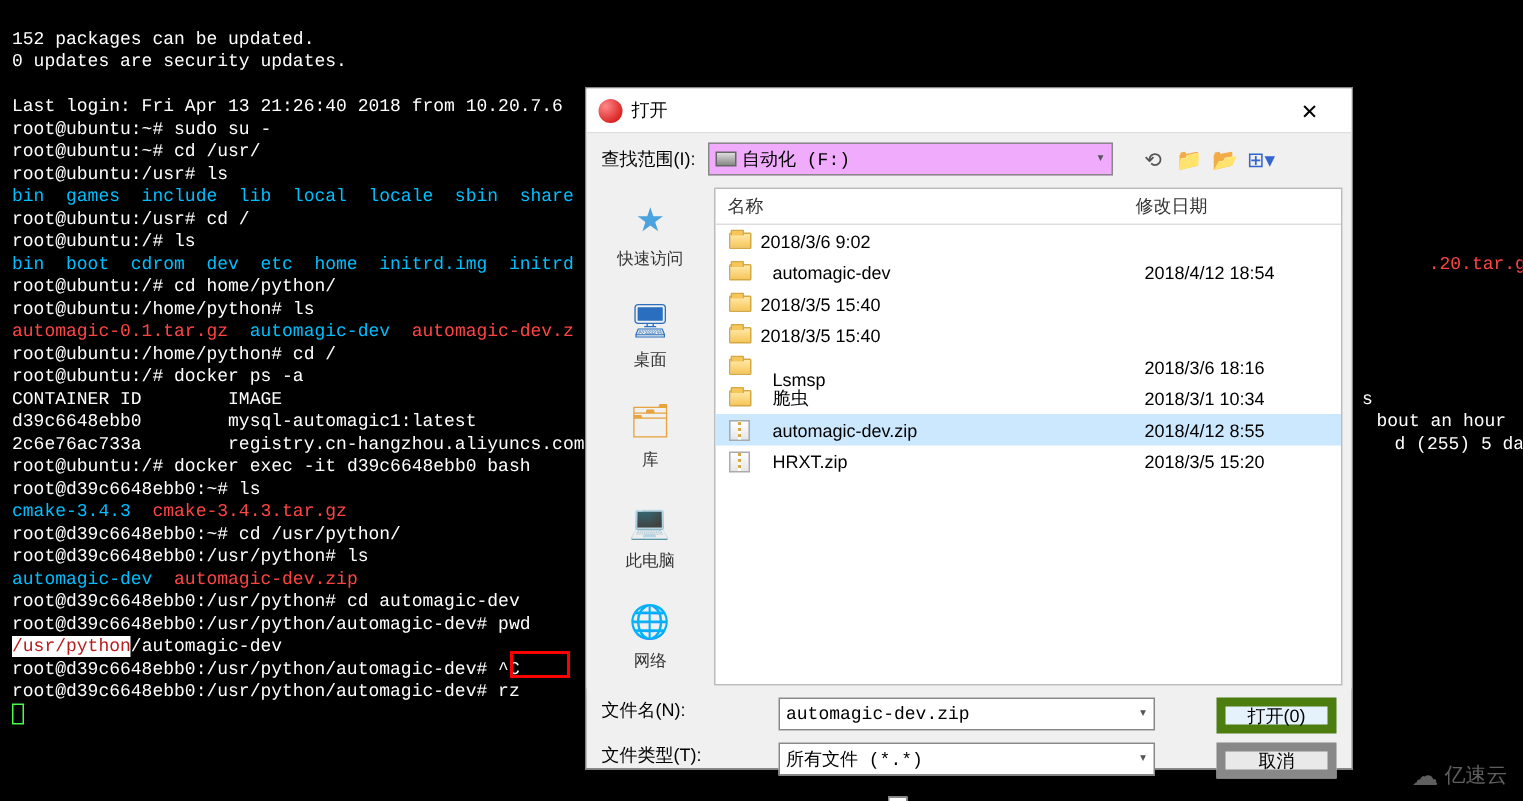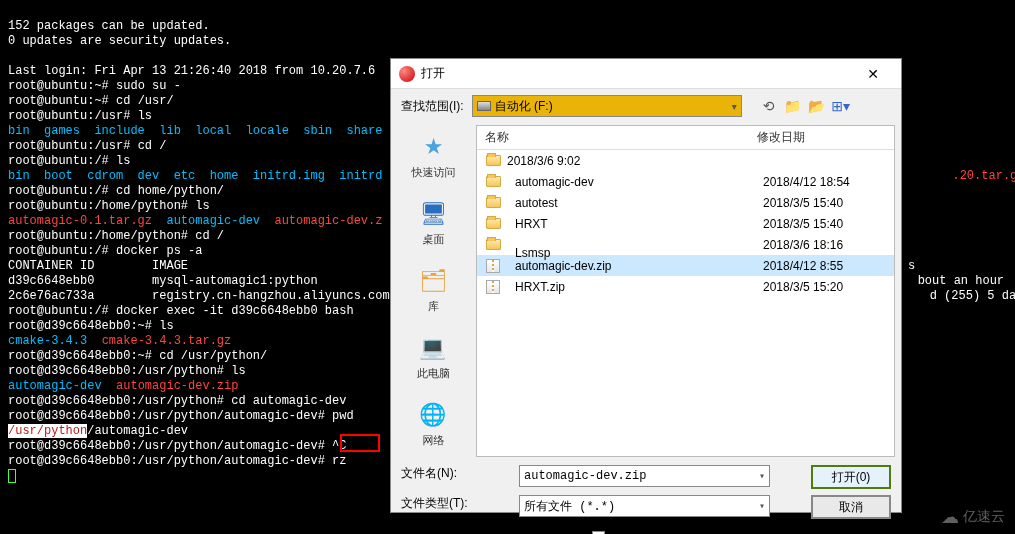--- a/index.html
+++ b/index.html
@@ -72,25 +72,26 @@
       align-items: center;
       padding: 0 10px;
       gap: 8px;
       background: #f0f0f0;
     }
     .lookup-select {
       flex: 1;
       max-width: 270px;
       height: 22px;
       border: 1px solid #888;
-      background: #eab308;
+      background: #f0abfc;
       display: flex;
       align-items: center;
       padding: 0 4px;
       gap: 4px;
+      font-family: Liberation Mono, monospace;
     }
     .drive-icon {
       width: 14px; height: 10px;
       background: linear-gradient(#ddd,#888);
       border: 1px solid #666;
     }
     .dropdown-arrow {
       margin-left: auto;
       font-size: 10px;
       color: #555;
@@ -211,21 +212,21 @@
       height: 22px;
       border: 1px solid #888;
       background: #fff;
       display: flex;
       align-items: center;
       padding: 0 4px;
       font-family: "Courier New", monospace;
     }
     .btn {
       width: 80px; height: 24px;
-      border: 2px solid #4d7c0f;
+      border: 6px solid #4d7c0f;
       background: #e5f1fb;
       display: flex; align-items: center; justify-content: center;
       cursor: pointer;
       margin-left: 33px;
     }
     .btn.secondary {
       border-color: #888;
       background: #e9e9e9;
     }
     .ascii-row {
@@ -270,21 +271,21 @@
 <span class="t-cyan">bin  games  include  lib  local  locale  sbin  share</span>
 <span>root@ubuntu:/usr# </span><span>cd /</span>
 <span>root@ubuntu:/# </span><span>ls</span>
 <span class="t-cyan">bin  boot  cdrom  dev  etc  home  </span><span class="t-cyan">initrd.img</span><span class="t-cyan">  initrd</span><span style="display:inline-block;width:570px"></span><span class="t-red">.20.tar.gz</span>
 <span>root@ubuntu:/# </span><span>cd home/python/</span>
 <span>root@ubuntu:/home/python# </span><span>ls</span>
 <span class="t-red">automagic-0.1.tar.gz</span><span class="t-cyan">  automagic-dev  </span><span class="t-red">automagic-dev.z</span>
 <span>root@ubuntu:/home/python# </span><span>cd /</span>
 <span>root@ubuntu:/# </span><span>docker ps -a</span>
 <span>CONTAINER ID        IMAGE</span><span style="display:inline-block;width:720px"></span><span>s</span>
-<span>d39c6648ebb0        mysql-automagic1:python</span><span style="display:inline-block;width:600px"></span><span>bout an hour</span>
+<span>d39c6648ebb0        mysql-automagic1:latest</span><span style="display:inline-block;width:600px"></span><span>bout an hour</span>
 <span>2c6e76ac733a        registry.cn-hangzhou.aliyuncs.com</span><span style="display:inline-block;width:540px"></span><span>d (255) 5 day</span>
 <span>root@ubuntu:/# </span><span>docker exec -it d39c6648ebb0 bash</span>
 <span>root@d39c6648ebb0:~# </span><span>ls</span>
 <span class="t-cyan">cmake-3.4.3</span>  <span class="t-red">cmake-3.4.3.tar.gz</span>
 <span>root@d39c6648ebb0:~# </span><span>cd /usr/python/</span>
 <span>root@d39c6648ebb0:/usr/python# </span><span>ls</span>
 <span class="t-cyan">automagic-dev</span>  <span class="t-red">automagic-dev.zip</span>
 <span>root@d39c6648ebb0:/usr/python# </span><span>cd automagic-dev</span>
 <span>root@d39c6648ebb0:/usr/python/automagic-dev# </span><span>pwd</span>
 <span class="t-bg-white">/usr/python</span><span>/automagic-dev</span>
@@ -359,36 +360,41 @@
             <span class="ficon">
               <span class="folder-icon"></span>
             </span>
             <span class="col-name" style="width: 256px;">automagic-dev</span>
             <span class="col-date">2018/4/12 18:54</span>
           </div>
           <div class="file-row">
             <span class="ficon">
               <span class="folder-icon"></span>
             </span>
-            <span class="col-name" style="width: 256px;">autotest</span>
             <span class="col-date">2018/3/5 15:40</span>
           </div>
           <div class="file-row">
             <span class="ficon">
               <span class="folder-icon"></span>
             </span>
-            <span class="col-name" style="width: 256px;">HRXT</span>
             <span class="col-date">2018/3/5 15:40</span>
           </div>
           <div class="file-row">
             <span class="ficon">
               <span class="folder-icon"></span>
             </span>
             <span class="col-name" style="width: 256px; margin-top: 16px;">Lsmsp</span>
             <span class="col-date">2018/3/6 18:16</span>
+          </div>
+          <div class="file-row">
+            <span class="ficon">
+              <span class="folder-icon"></span>
+            </span>
+            <span class="col-name" style="width: 256px;">脆虫</span>
+            <span class="col-date">2018/3/1 10:34</span>
           </div>
           <div class="file-row selected">
             <span class="ficon">
               <span class="zip-icon"></span>
             </span>
             <span class="col-name" style="width: 256px;">automagic-dev.zip</span>
             <span class="col-date">2018/4/12 8:55</span>
           </div>
           <div class="file-row">
             <span class="ficon">

